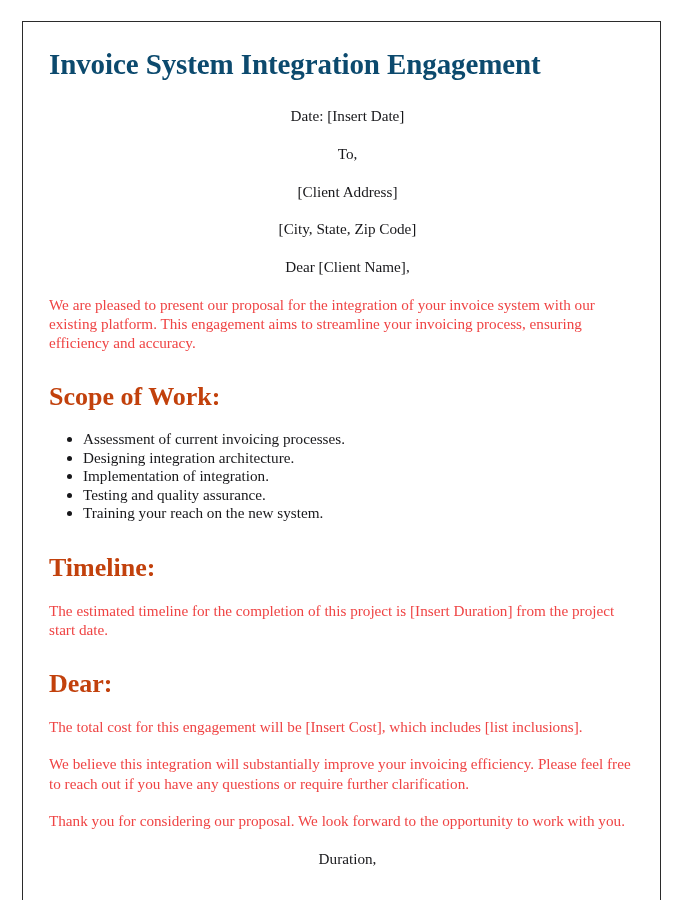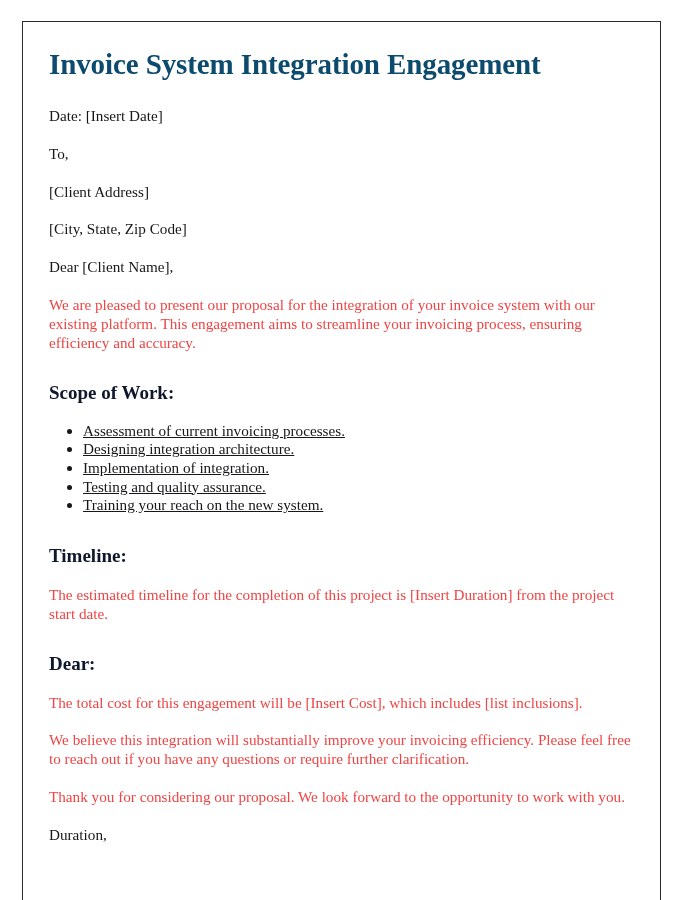--- a/index.html
+++ b/index.html
@@ -36,55 +36,55 @@
     font-size: 29px;
     font-weight: bold;
     color: #0c4a6e;
     margin: 0 0 26px 0;
     line-height: 1.12;
     letter-spacing: -0.1px;
   }
 
   .section-heading {
     font-family: "Liberation Serif", "DejaVu Serif", serif;
-    font-size: 19px;
+    font-size: 26px;
     font-weight: bold;
-    color: #0f172a;
+    color: #c2410c;
     margin: 30px 0 18px 0;
     line-height: 1.15;
   }
 
   p.para {
     font-size: 15.2px;
     color: #ef4444;
     line-height: 1.26;
     margin: 0 0 18.5px 0;
     max-width: 587px;
     text-align: left;
   }
 
   p.line {
     font-size: 15.2px;
     color: #17171a;
     line-height: 1.26;
     margin: 0 0 18.5px 0;
+    text-align: center;
   }
 
   ul.bullets {
     margin: 0 0 6px 0;
     padding-left: 34px;
     list-style-type: disc;
   }
   ul.bullets li {
     font-size: 15.2px;
     color: #17171a;
     line-height: 1.22;
     margin: 0;
     padding: 0;
-    text-decoration: underline;
   }
   ul.bullets li::marker {
     font-size: 15.2px;
   }
 
   .tight-after-heading {
     margin-top: -2px;
   }
 </style>
 </head>

